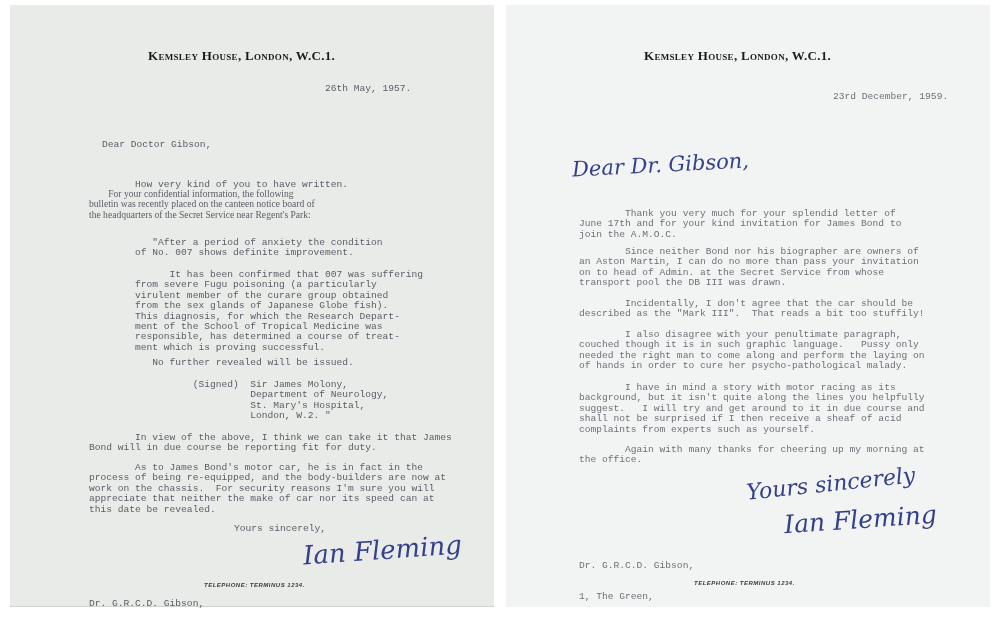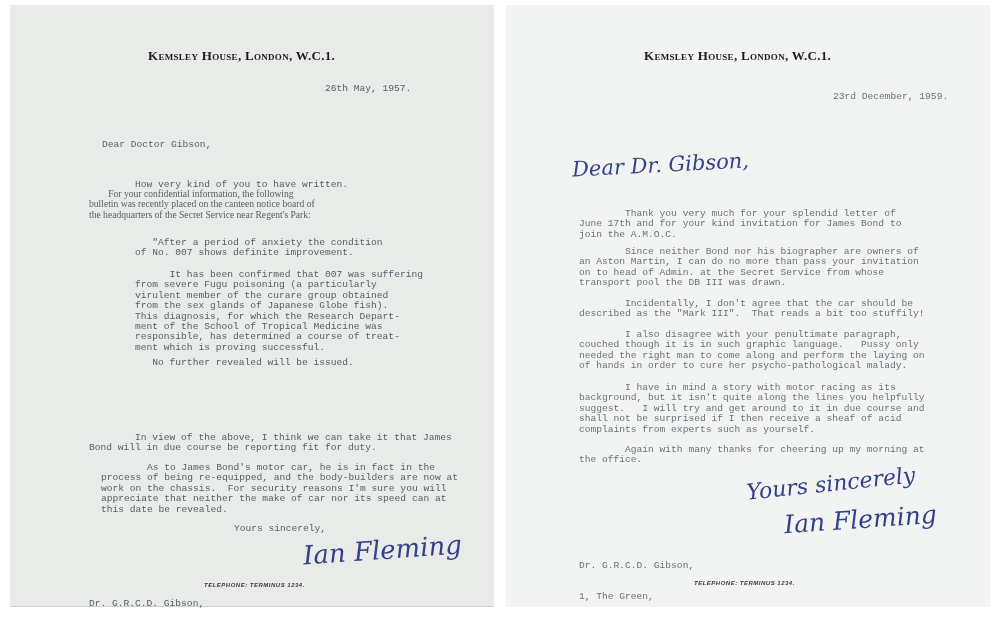--- a/index.html
+++ b/index.html
@@ -29,23 +29,27 @@
         of No. 007 shows definite improvement.</div>
   <div class="tw" style="left:79px; top:265px;">              It has been confirmed that 007 was suffering
         from severe Fugu poisoning (a particularly
         virulent member of the curare group obtained
         from the sex glands of Japanese Globe fish).
         This diagnosis, for which the Research Depart-
         ment of the School of Tropical Medicine was
         responsible, has determined a course of treat-
         ment which is proving successful.</div>
   <div class="tw" style="left:79px; top:353px;">           No further revealed will be issued.</div>
+  <div class="tw" style="left:79px; top:375px;">                  (Signed)  Sir James Molony,
+                            Department of Neurology,
+                            St. Mary's Hospital,
+                            London, W.2. "</div>
   <div class="tw" style="left:79px; top:428px;">        In view of the above, I think we can take it that James
 Bond will in due course be reporting fit for duty.</div>
-  <div class="tw" style="left:79px; top:458px;margin-left:12px;">        As to James Bond's motor car, he is in fact in the
+  <div class="tw" style="left:79px; top:458px;">        As to James Bond's motor car, he is in fact in the
 process of being re-equipped, and the body-builders are now at
 work on the chassis.  For security reasons I'm sure you will
 appreciate that neither the make of car nor its speed can at
 this date be revealed.</div>
 
   <div class="tw" style="left:224px; top:519px;">Yours sincerely,</div>
   <div class="hand" style="left:293px; top:530px; font-size:26px; transform:rotate(-4deg);">Ian Fleming</div>
 
   <div class="tw" style="left:79px; top:573px;">
     <div>Dr. G.R.C.D. Gibson,</div>

